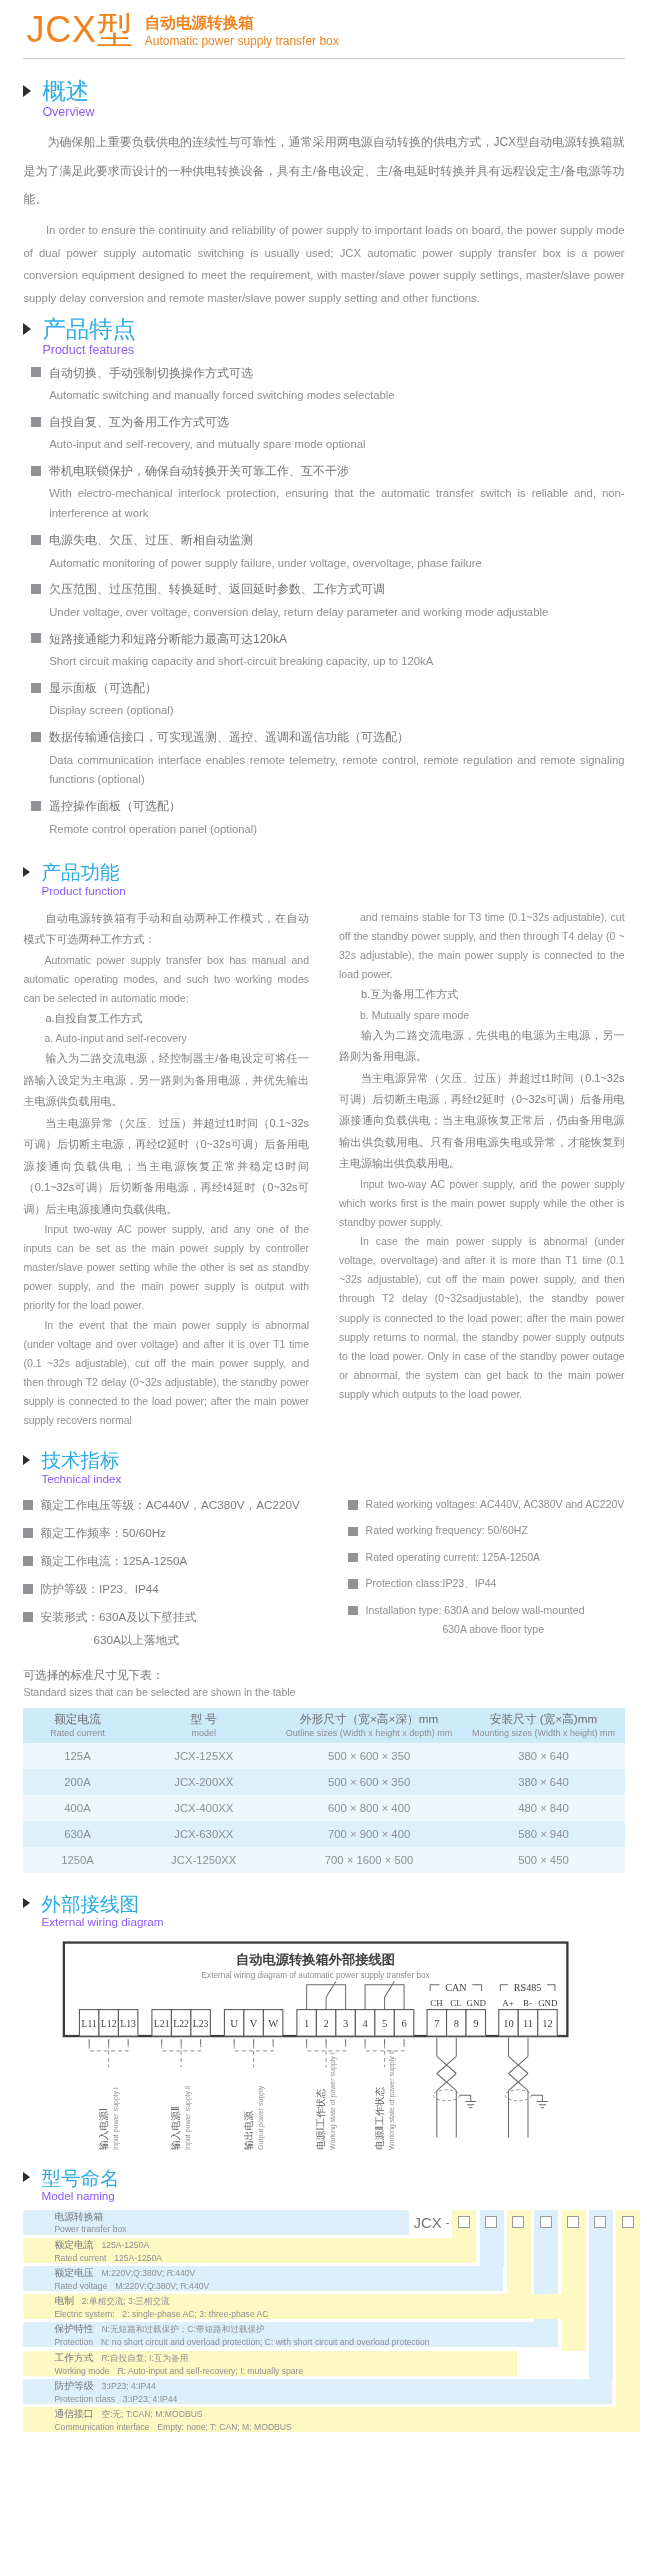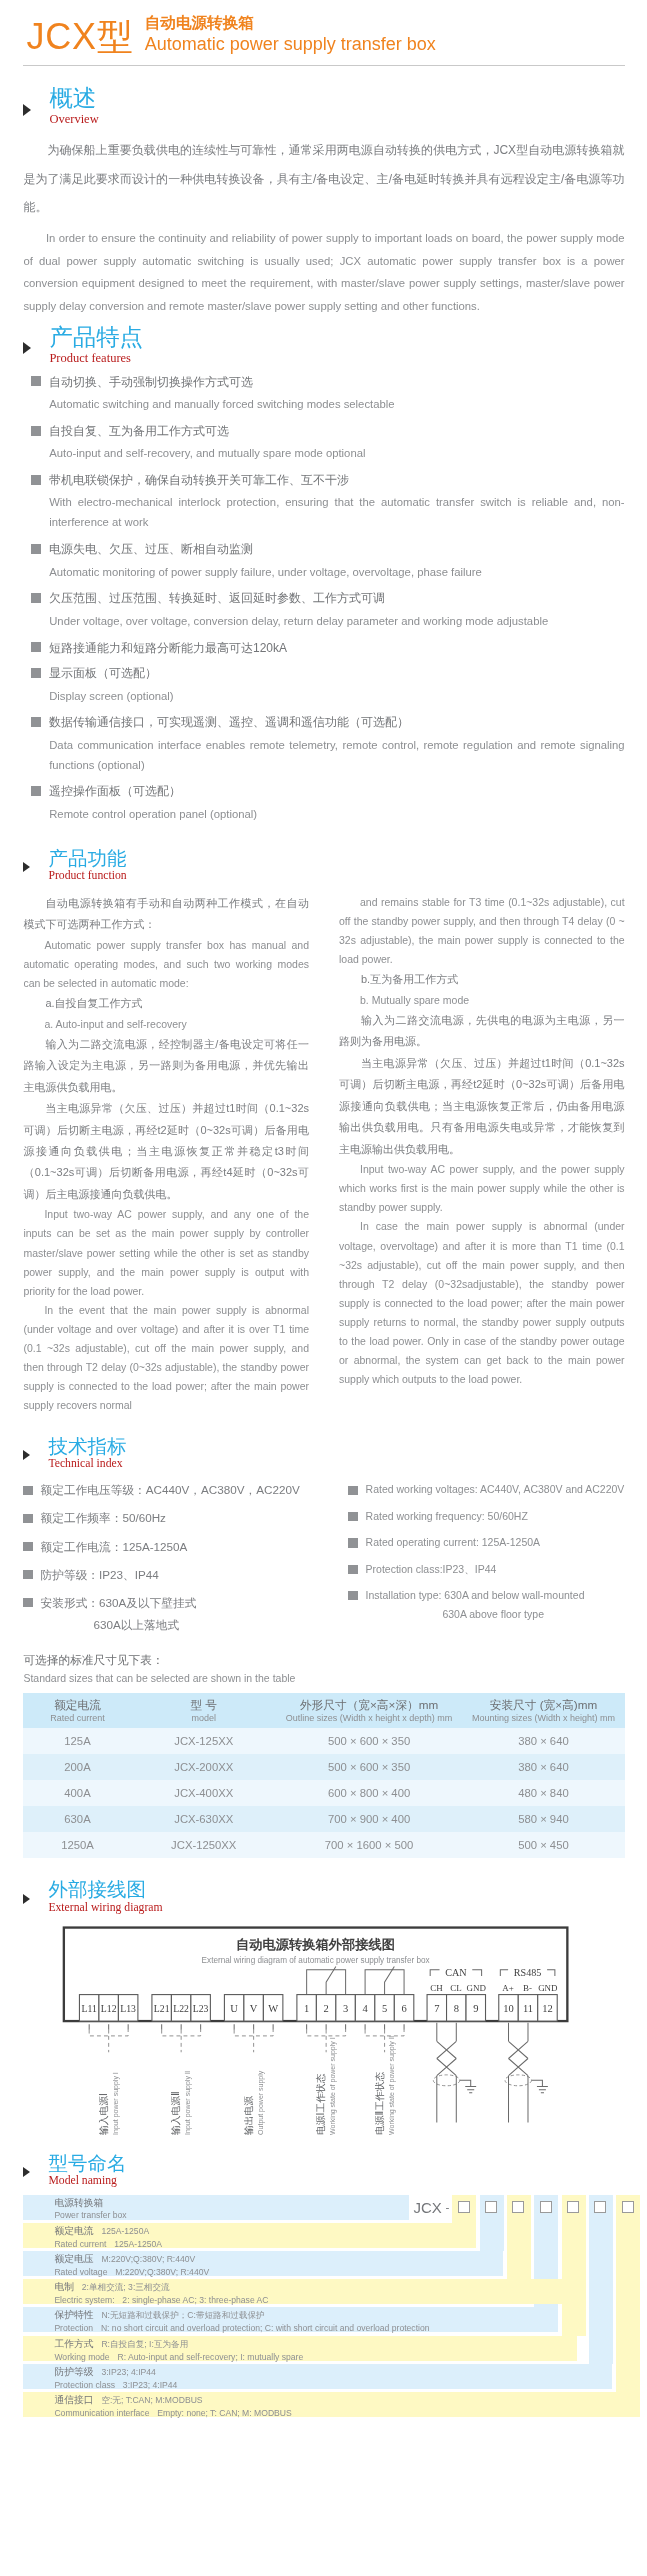--- a/index.html
+++ b/index.html
@@ -5,31 +5,31 @@
   * { margin:0; padding:0; box-sizing:border-box; }
   html,body { background:#ffffff; }
   body { width:648px; height:2576px; overflow:hidden;
          font-family:"Liberation Sans","DejaVu Sans",sans-serif; }
   .page { padding:0 23.4px; }
 
   
   .hdr { display:flex; align-items:flex-end; gap:11px; padding:12.5px 0 4.7px 3.1px; }
   .hdr-model { font-size:36px; color:#f0831e; line-height:0.95; letter-spacing:0.8px; }
   .hdr-cn { font-size:15.6px; color:#f0831e; font-weight:bold; }
-  .hdr-en { font-size:18px; color:#f0831e; }
+  .hdr-en { font-size:12px; color:#f0831e; }
   .divider { height:0.8px; background:#c9c9c9; margin:6.2px 0 19px 0; }
 
   
-  .sec { display:flex; gap:18px; align-items:center; }
+  .sec { display:flex; gap:11px; align-items:flex-start; }
   .tri { width:0; height:0; border-left:8.6px solid #2d2d2d;
          border-top:6.2px solid transparent; border-bottom:6.2px solid transparent; margin-top:7px; }
   .sec.small .tri { border-left:7px solid #2d2d2d; border-top:5.5px solid transparent;
          border-bottom:5.5px solid transparent; margin-top:5.5px; }
   .sec-cn { font-size:23.4px; color:#29abe3; line-height:1.15; }
-  .sec-en { font-size:12.5px; color:#b91c1c;font-family:Liberation Serif, serif; }
+  .sec-en { font-size:12.5px; color:#8b5cf6; }
   .sec.small .sec-cn { font-size:19.5px; }
   .sec.small .sec-en { font-size:11.7px; }
 
   
   .p-cn { font-size:12px; color:#7b7d80; line-height:2.35; text-align:justify; text-indent:2em; }
   .p-en { font-size:11.3px; color:#8d8f92; line-height:2.0; text-align:justify; text-indent:2em; }
 
   
   .feat { margin:1.6px 0 3.1px 7.8px; }
   .feat-cn { display:flex; gap:7.8px; font-size:12px; color:#737578; line-height:1.55; margin-top:7px; }
@@ -153,20 +153,21 @@
           <span class="sq"></span>
           <span>欠压范围、过压范围、转换延时、返回延时参数、工作方式可调</span>
         </div>
       <div class="feat-en">Under voltage, over voltage, conversion delay, return delay parameter and working mode adjustable</div>
     </div>
     <div>
       <div class="feat-cn">
           <span class="sq"></span>
           <span>短路接通能力和短路分断能力最高可达120kA</span>
         </div>
+      <div class="feat-en">Short circuit making capacity and short-circuit breaking capacity, up to 120kA</div>
     </div>
     <div>
       <div class="feat-cn">
           <span class="sq"></span>
           <span>显示面板（可选配）</span>
         </div>
       <div class="feat-en">Display screen (optional)</div>
     </div>
     <div>
       <div class="feat-cn">
@@ -501,21 +502,21 @@
       <div class="n-line"><span class="n-en">Rated voltage</span><span class="n-val">M:220V;Q:380V; R:440V</span></div>
     </div>
     <div class="nrow gray" style="top:84px;width:541px">
       <div class="n-line"><span class="n-cn">电制</span><span class="n-val">2:单相交流; 3:三相交流</span></div>
       <div class="n-line"><span class="n-en">Electric system:</span><span class="n-val">2: single-phase AC; 3: three-phase AC</span></div>
     </div>
     <div class="nrow blue" style="top:112px;width:535px">
       <div class="n-line"><span class="n-cn">保护特性</span><span class="n-val">N:无短路和过载保护；C:带短路和过载保护</span></div>
       <div class="n-line"><span class="n-en">Protection</span><span class="n-val">N: no short circuit and overload protection; C: with short circuit and overload protection</span></div>
     </div>
-    <div class="nrow gray" style="top:141px;width:554px">
+    <div class="nrow gray" style="top:141px;width:494px">
       <div class="n-line"><span class="n-cn">工作方式</span><span class="n-val">R:自投自复; I:互为备用</span></div>
       <div class="n-line"><span class="n-en">Working mode</span><span class="n-val">R: Auto-input and self-recovery; I: mutually spare</span></div>
     </div>
     <div class="nrow blue" style="top:169px;width:589px">
       <div class="n-line"><span class="n-cn">防护等级</span><span class="n-val">3:IP23; 4:IP44</span></div>
       <div class="n-line"><span class="n-en">Protection class</span><span class="n-val">3:IP23; 4:IP44</span></div>
     </div>
     <div class="nrow gray" style="top:197px;width:617px">
       <div class="n-line"><span class="n-cn">通信接口</span><span class="n-val">空:无; T:CAN; M:MODBUS</span></div>
       <div class="n-line"><span class="n-en">Communication interface</span><span class="n-val">Empty: none; T: CAN; M: MODBUS</span></div>

